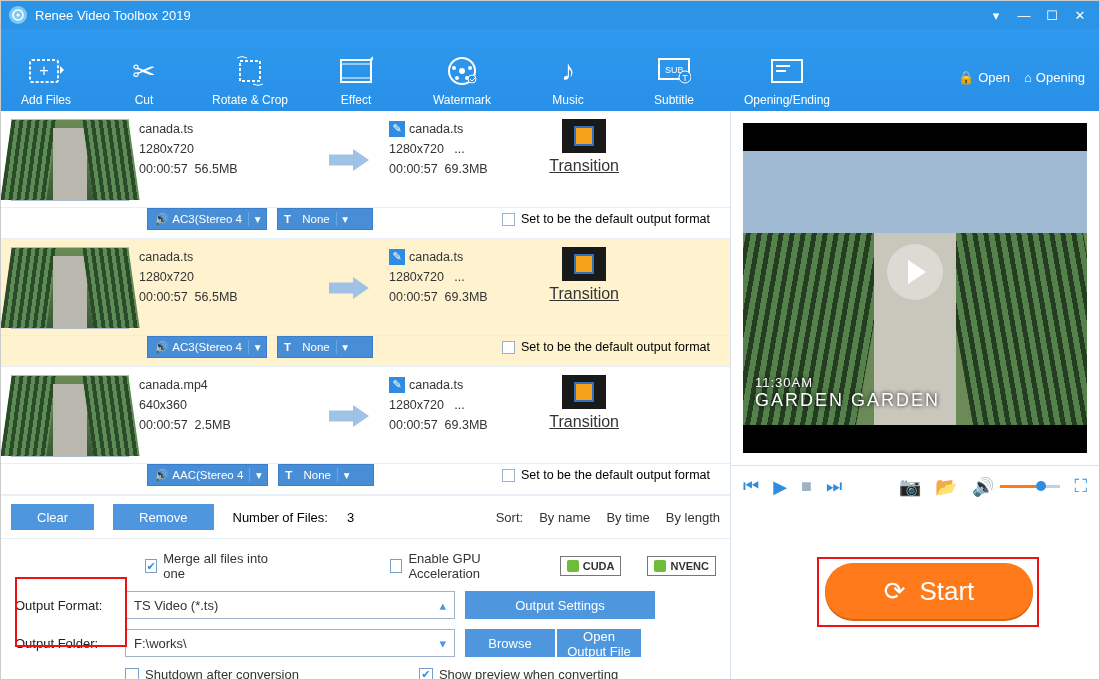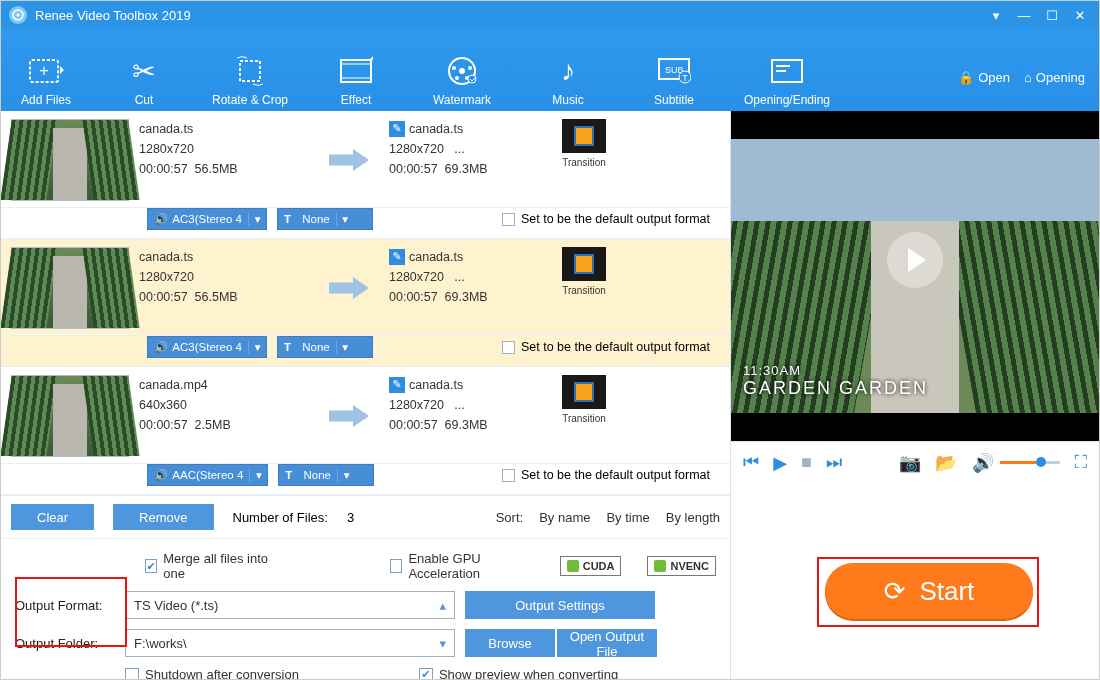--- a/index.html
+++ b/index.html
@@ -23,21 +23,21 @@
 .thumb::before,.thumb::after{content:"";position:absolute;top:0;bottom:0;width:40%;background:repeating-linear-gradient(90deg,#2b4a28 0 4px,#5d8b55 4px 8px);}
 .thumb::before{left:0;transform:skewX(-8deg) translateX(-6px);}
 .thumb::after{right:0;transform:skewX(8deg) translateX(6px);}
 .thumb .road{position:absolute;left:35%;right:35%;top:10%;bottom:0;background:#b9b7ae;}
 .meta { width:170px; font-size:12.5px; color:#333; line-height:1.6;}
 .arrowcol{ width:60px; display:flex; align-items:center; justify-content:center;}
 .arrow { width:40px; height:22px; background:#9fc2e6; clip-path: polygon(0 25%,60% 25%,60% 0,100% 50%,60% 100%,60% 75%,0 75%);}
 .outmeta { width:150px; font-size:12.5px; color:#333; line-height:1.6; }
 .outmeta .ohead{display:flex;align-items:center;gap:4px;}
 .outmeta .pencil{width:16px;height:16px;background:#2e8de0;display:inline-flex;align-items:center;justify-content:center;color:#fff;font-size:11px;}
-.transcol { width:70px; text-align:center; font-size:10px; color:#333;}
+.transcol { width:70px; text-align:right; font-size:16px; color:#333;text-decoration:underline;}
 .transcol .timg{width:44px;height:34px;background:#191919;margin:0 auto 4px;display:flex;align-items:center;justify-content:center;}
 .transcol .timg span{width:20px;height:20px;background:#f6a21b;border:2px solid #2f72b9;}
 .rowfoot{display:flex;gap:10px;padding:0 10px 8px 146px;align-items:center;border-bottom:1px solid #e7eef5;}
 .rowfoot.sel{background:#fff3cf;}
 .bluebtn { background:#478ed6; color:#fff; font-size:11.5px; height:22px; display:inline-flex; align-items:center; border:1px solid #3a7ecb;}
 .bluebtn .main{padding:0 6px;display:flex;align-items:center;gap:4px;}
 .bluebtn .dd{width:18px;border-left:1px solid #6aa6df;display:flex;align-items:center;justify-content:center;}
 .defchk { display:flex; align-items:center; gap:6px; font-size:12.5px; color:#000000; margin-left:auto; padding-right:10px;}
 .defchk .box{width:13px;height:13px;border:1px solid #9fb2c5;background:#fff;}
 .listfoot { padding:8px 10px; display:flex; align-items:center; gap:19px; font-size:13px; border-top:1px solid #e7eef5;}
@@ -50,21 +50,21 @@
 .badge{display:inline-flex;align-items:center;border:1px solid #777;height:20px;font-size:11px;font-weight:700;padding:0 6px;gap:4px;background:#fff;}
 .badge .dot{width:12px;height:12px;background:#6fbb3a;border-radius:2px;}
 .formrow{display:flex;align-items:center;gap:10px;margin-bottom:10px;}
 .lbl{width:100px;font-size:13px;color:#222;}
 .combo{flex:0 0 330px;height:28px;border:1px solid #9fb2c5;display:flex;align-items:center;padding:0 8px;justify-content:space-between;font-size:13px;}
 .combo .tri{color:#4e97de;}
 .midbtn{background:#4e97de;color:#fff;height:28px;border:none;padding:0 10px;font-size:13px;}
 .outset{width:190px;}
 .red1{position:absolute;border:2px solid #e11;}
 .rightcol{flex:1;display:flex;flex-direction:column;}
-.preview{flex:0 0 330px;background:#000;position:relative;margin:0;}
+.preview{flex:0 0 330px;background:#000;position:relative;margin:12px;}
 .scene{position:absolute;left:0;right:0;top:28px;bottom:28px;background:linear-gradient(#9fbad2 0 30%,#6b8a58 30% 100%);overflow:hidden;}
 .scene .road2{position:absolute;left:38%;right:38%;top:30%;bottom:0;background:#c9c6bc;}
 .scene .trees{position:absolute;top:30%;bottom:0;width:42%;background:repeating-linear-gradient(90deg,#243c20 0 5px,#55814d 5px 11px);}
 .scene .tl{left:-4%;transform:skewX(-10deg);}
 .scene .tr{right:-4%;transform:skewX(10deg);}
 .play{position:absolute;left:50%;top:45%;transform:translate(-50%,-50%);width:56px;height:56px;border-radius:50%;background:rgba(255,255,255,.35);display:flex;align-items:center;justify-content:center;}
 .play .tri2{width:0;height:0;border-left:18px solid #fff;border-top:12px solid transparent;border-bottom:12px solid transparent;margin-left:4px;}
 .caption{position:absolute;left:12px;bottom:42px;color:#fff;text-shadow:0 0 4px #000;}
 .caption .t1{font-size:13px;letter-spacing:1px;}
 .caption .t2{font-size:18px;letter-spacing:2px;}
@@ -373,21 +373,21 @@
         <button class="midbtn outset">Output Settings</button>
       </div>
 
       <div class="formrow">
         <span class="lbl">Output Folder:</span>
         <div class="combo">
           <span>F:\works\</span>
           <span class="tri">▾</span>
         </div>
         <button class="midbtn" style="width:90px">Browse</button>
-        <button class="midbtn" style="width:100px;margin-left:-8px">Open Output File</button>
+        <button class="midbtn" style="width:84px;margin-left:-8px">Open Output File</button>
       </div>
 
       <div class="formrow">
         <span class="lbl"></span>
         <label class="chk">
           <span class="box"></span>
           <span>Shutdown after conversion</span>
         </label>
         <label class="chk" style="margin-left:110px">
           <span class="box">✔</span>

